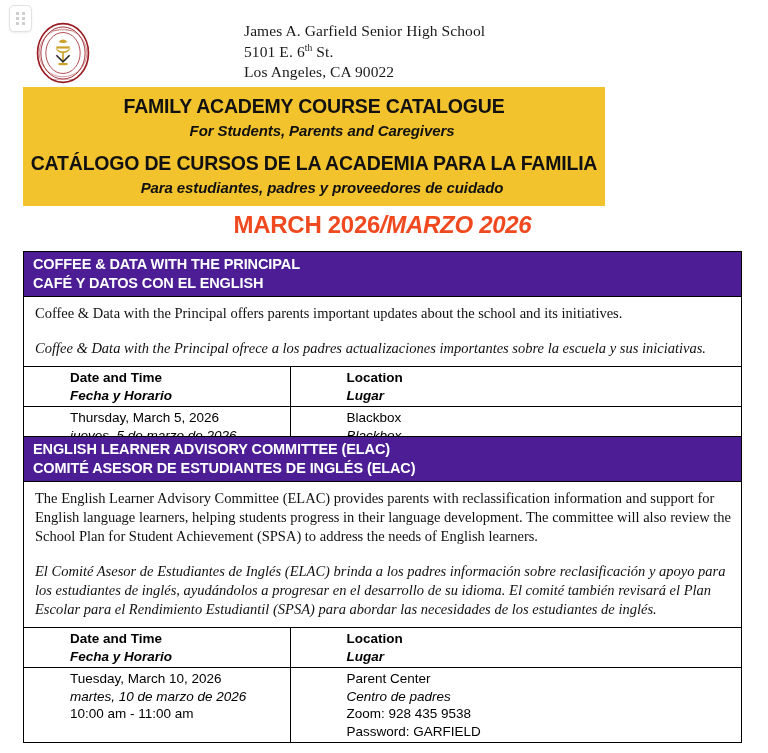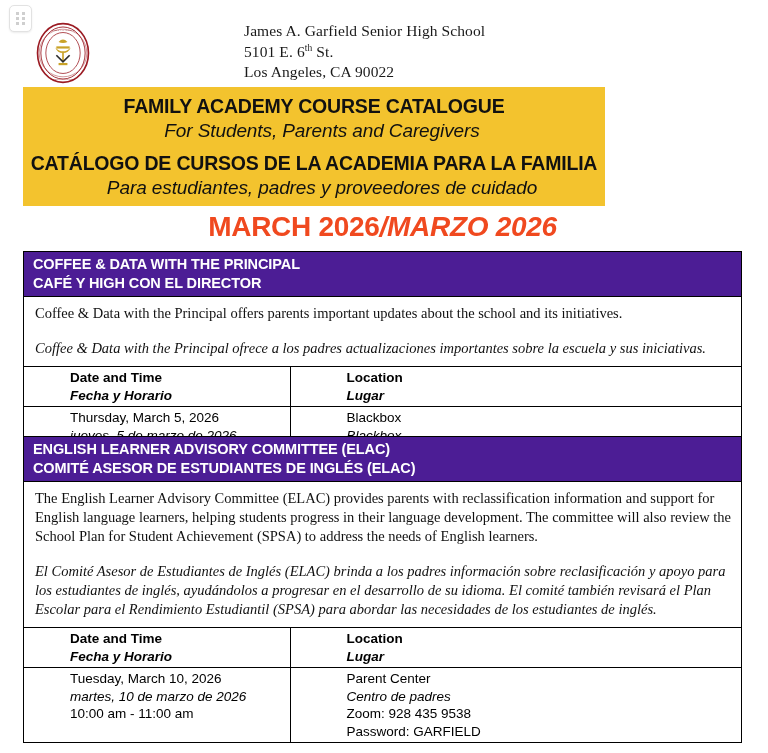--- a/index.html
+++ b/index.html
@@ -96,40 +96,40 @@
   .banner-title {
     font-family: "Liberation Sans", sans-serif;
     font-weight: bold;
     font-size: 19.5px;
     letter-spacing: -0.2px;
     line-height: 25px;
     color: #111111;
   }
   .banner-sub {
     font-family: "Liberation Sans", sans-serif;
-    font-weight: normal;
+    font-weight: bold;
     font-style: italic;
-    font-size: 19px;
+    font-size: 15px;
     line-height: 23px;
     color: #111111;
     letter-spacing: -0.1px;
     padding-left: 16px;
   }
   .banner-gap { height: 9px; }
 
   
   .month {
     position: absolute;
     left: 23px;
     top: 211px;
     width: 719px;
     text-align: center;
     font-family: "Liberation Sans", sans-serif;
     font-weight: bold;
-    font-size: 28px;
+    font-size: 24px;
     color: #f0491f;
     letter-spacing: -0.3px;
     white-space: nowrap;
   }
   .month .es { font-style: italic; }
 
   
   .section {
     position: absolute;
     left: 23px;
@@ -241,21 +241,21 @@
     <div class="banner-sub">Para estudiantes, padres y proveedores de cuidado</div>
   </div>
 
   <div class="month">
     <span>MARCH 2026</span><span class="es">/MARZO 2026</span>
   </div>
 
   <div class="section" id="section-0" style="top:251px;">
     <div class="sec-header">
       <div>COFFEE &amp; DATA WITH THE PRINCIPAL</div>
-      <div>CAFÉ Y HIGH CON EL DIRECTOR</div>
+      <div>CAFÉ Y DATOS CON EL ENGLISH</div>
     </div>
     <div class="sec-body">
       <p>Coffee &amp; Data with the Principal offers parents important updates about the school and its initiatives.</p>
       <p class="es">Coffee &amp; Data with the Principal ofrece a los padres actualizaciones importantes sobre la escuela y sus iniciativas.</p>
     </div>
     <table class="info-table">
       <colgroup>
           <col class="c1">
           <col>
         </colgroup>

